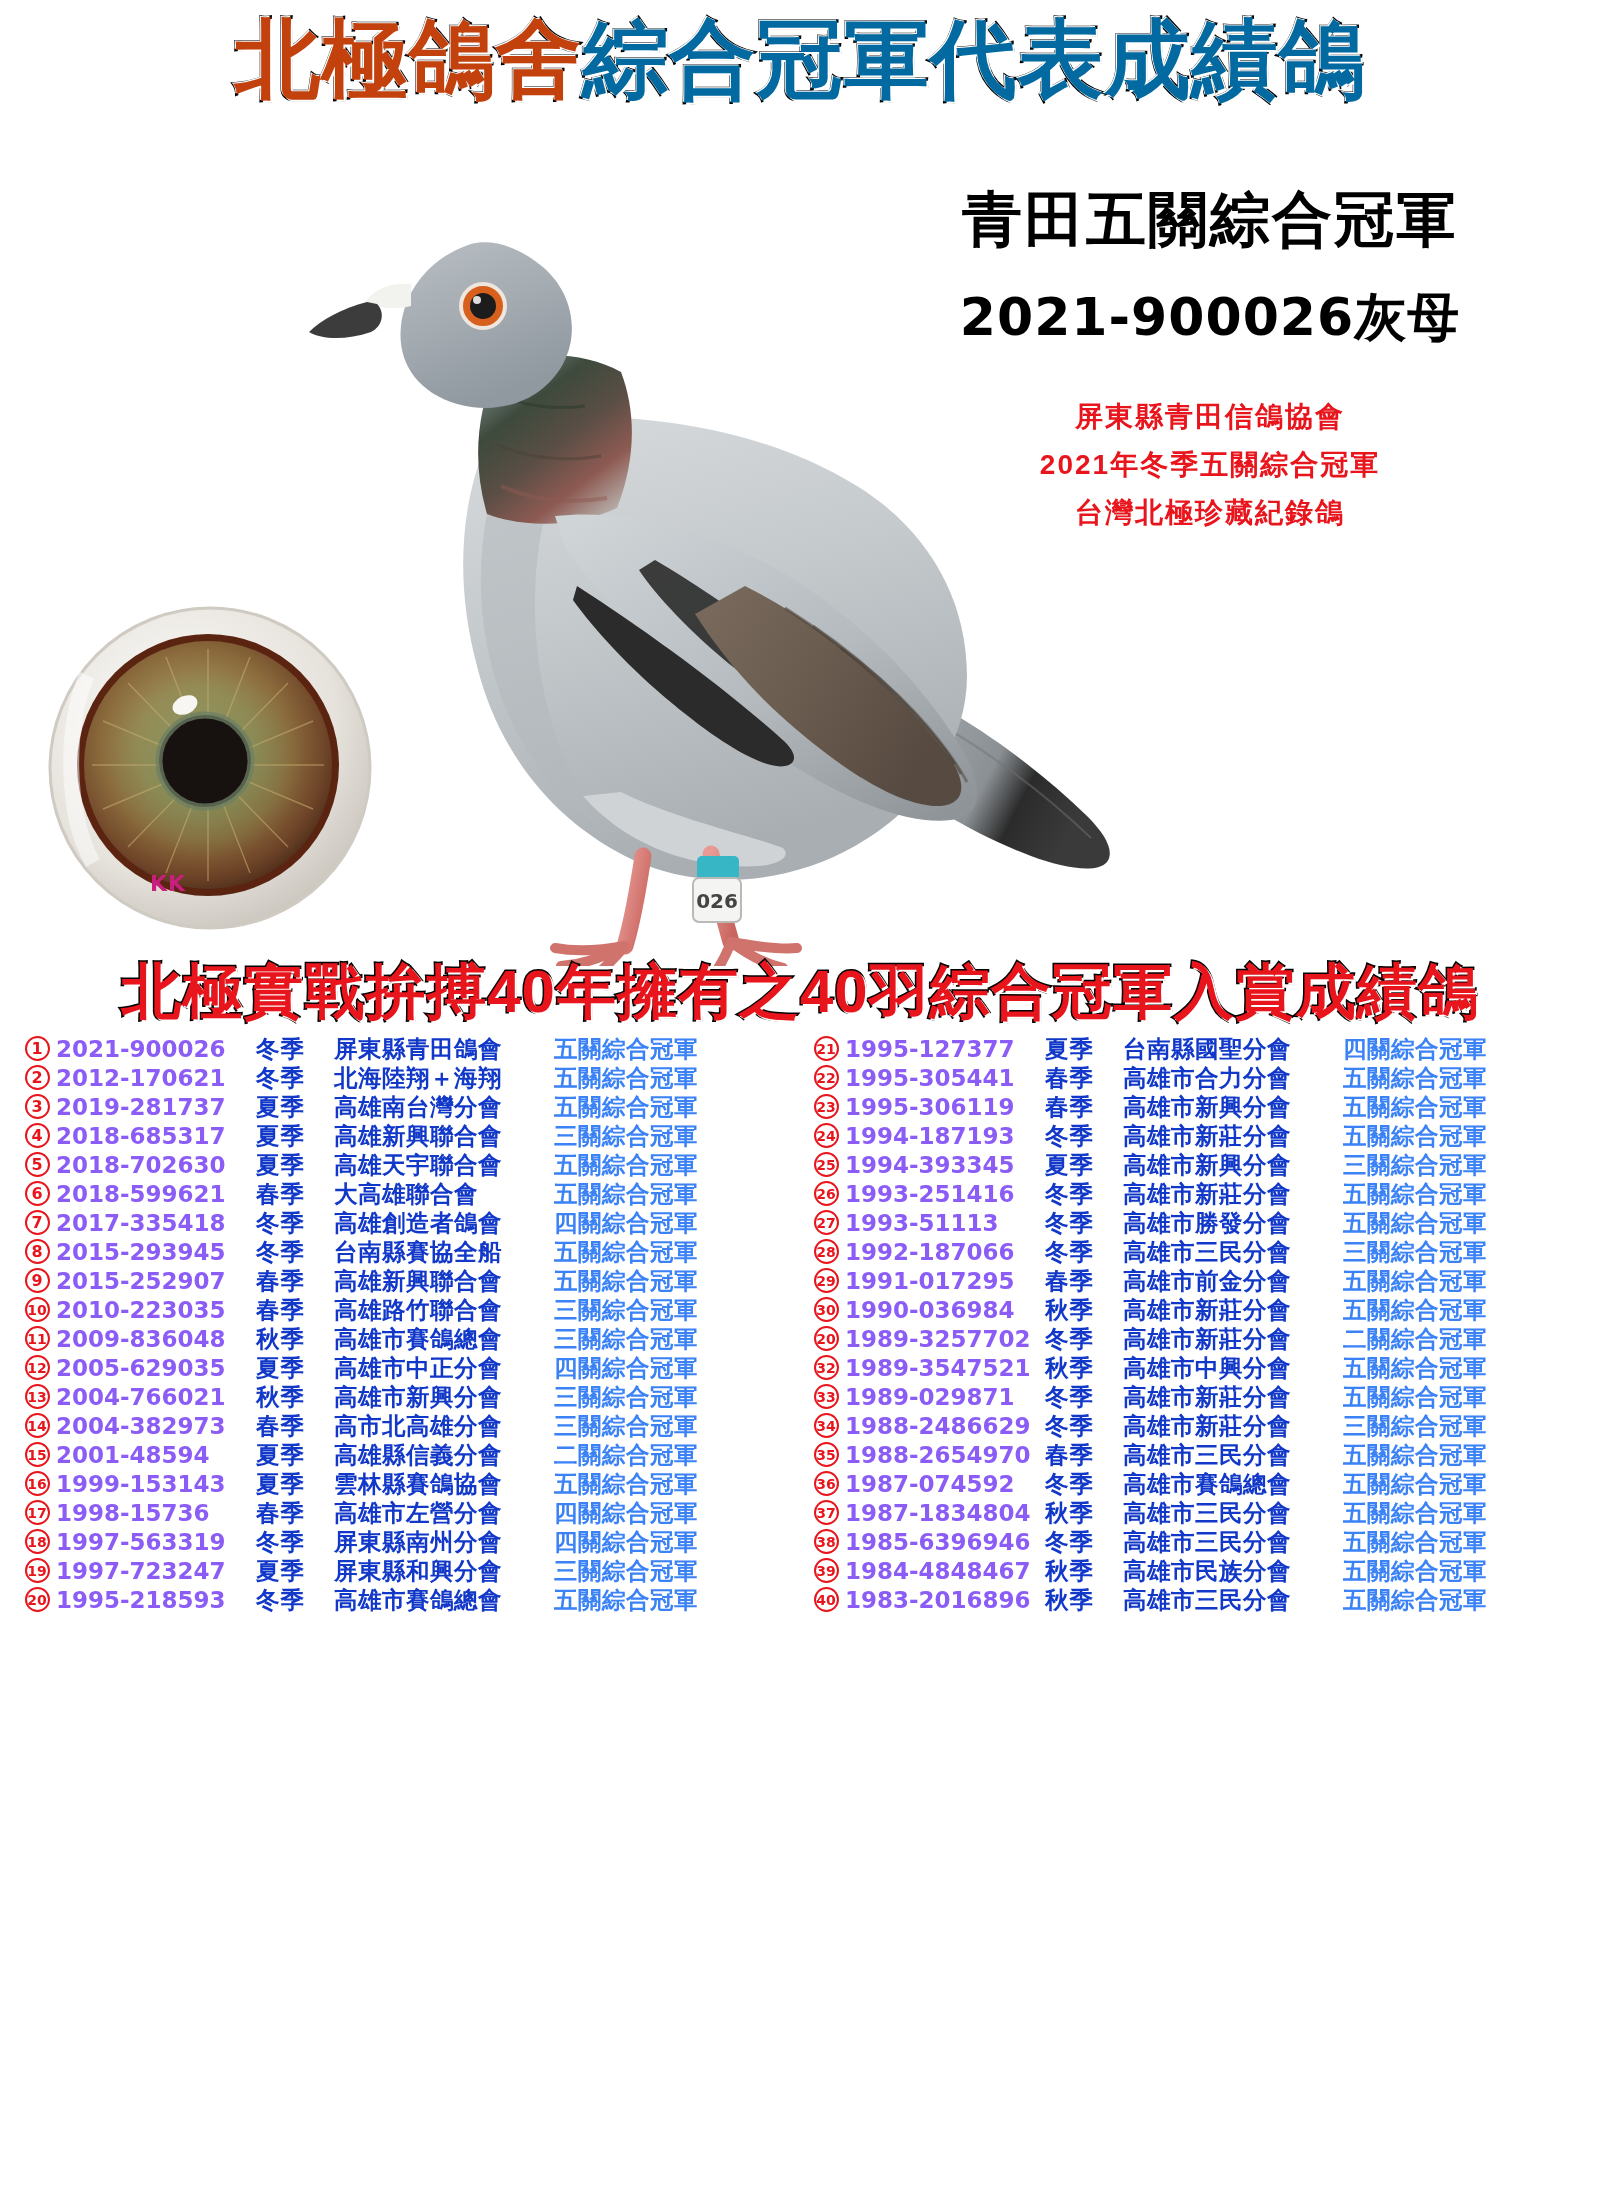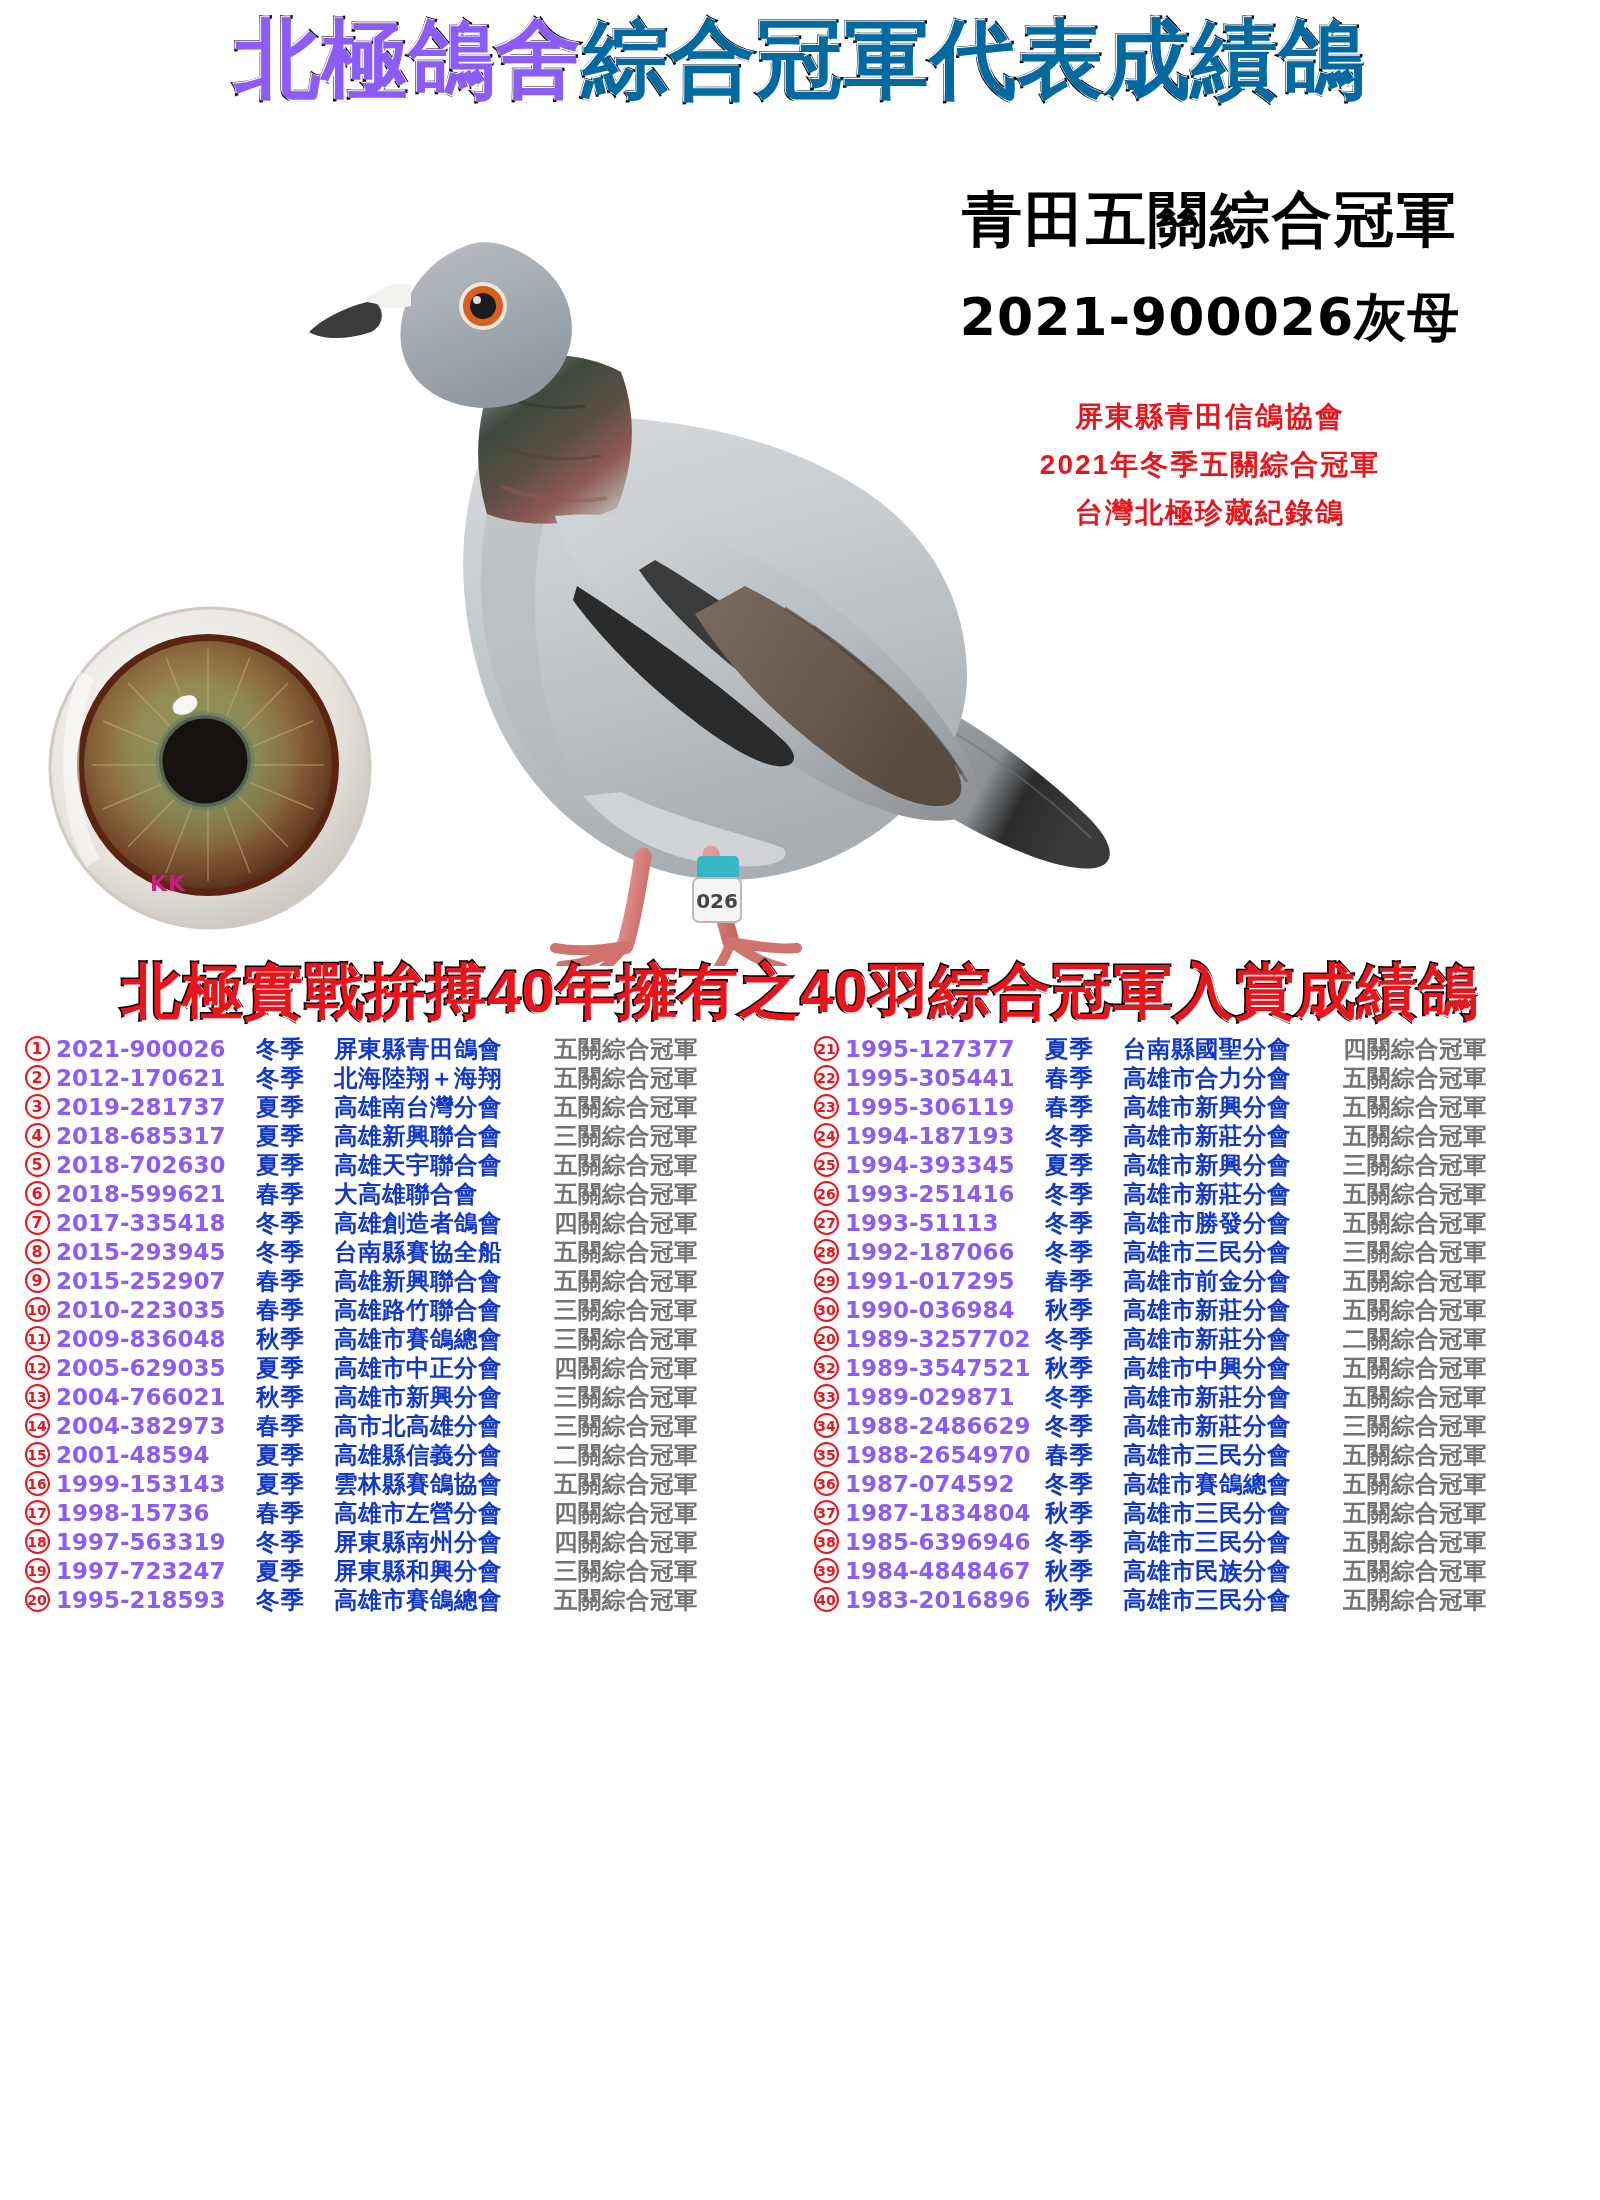--- a/index.html
+++ b/index.html
@@ -25,21 +25,21 @@
     white-space: nowrap;
   }
   .header-line {
     display: inline-block;
     font-size: 86px;
     font-weight: bold;
     letter-spacing: 1px;
     line-height: 1;
   }
   .title-blue {
-    color: #8b5cf6;
+    color: #c2410c;
     -webkit-text-stroke: 3px #000000;
     paint-order: stroke fill;
     text-shadow:
       2px 2px 0 #ffffff,
       -1px -1px 0 #ffffff;
   }
   .title-red {
     color: #0369a1;
     -webkit-text-stroke: 3px #000000;
     paint-order: stroke fill;
@@ -189,21 +189,21 @@
     letter-spacing: 1px;
   }
   .cell-club {
     width: 220px;
     flex: 0 0 220px;
     color: #1138c8;
     letter-spacing: 0.5px;
   }
   .cell-award {
     flex: 1 1 auto;
-    color: #737373;
+    color: #3b82f6;
     letter-spacing: 0.5px;
   }
 </style>
 </head>
 <body>
 
 <div class="header">
   <span class="header-line title-blue">北極鴿舍</span><span class="header-line title-red">綜合冠軍代表成績鴿</span>
 </div>
 

